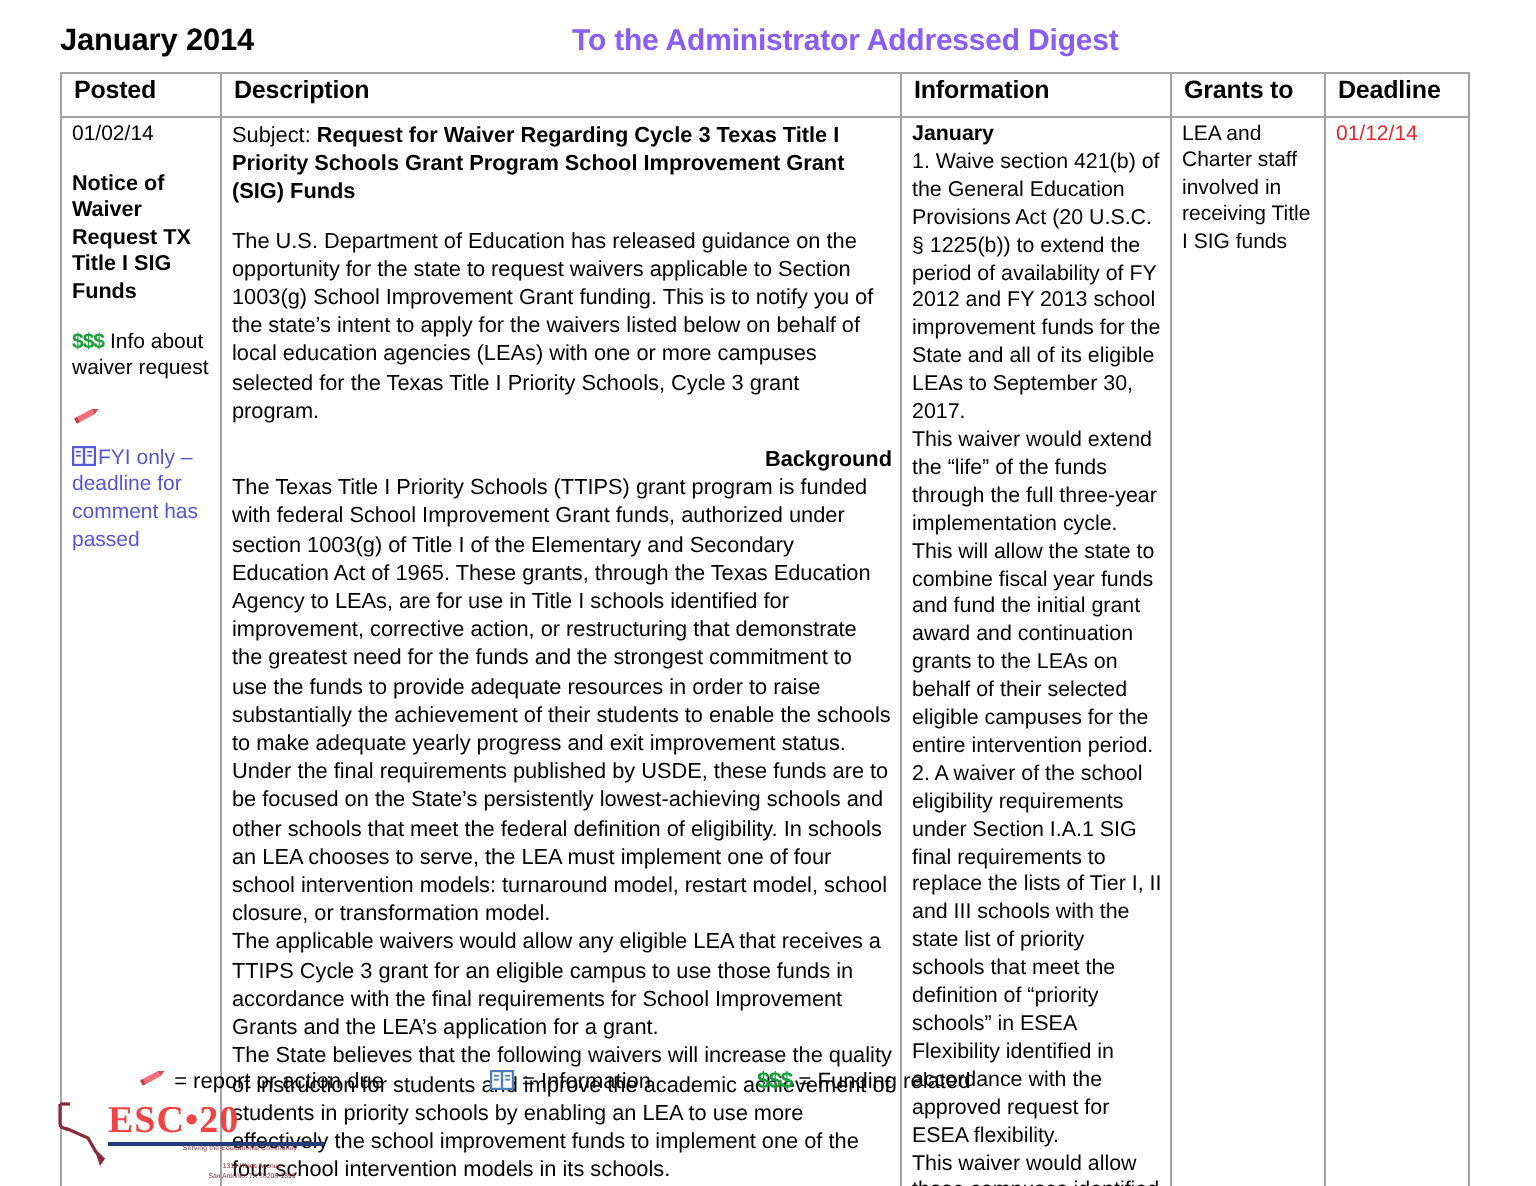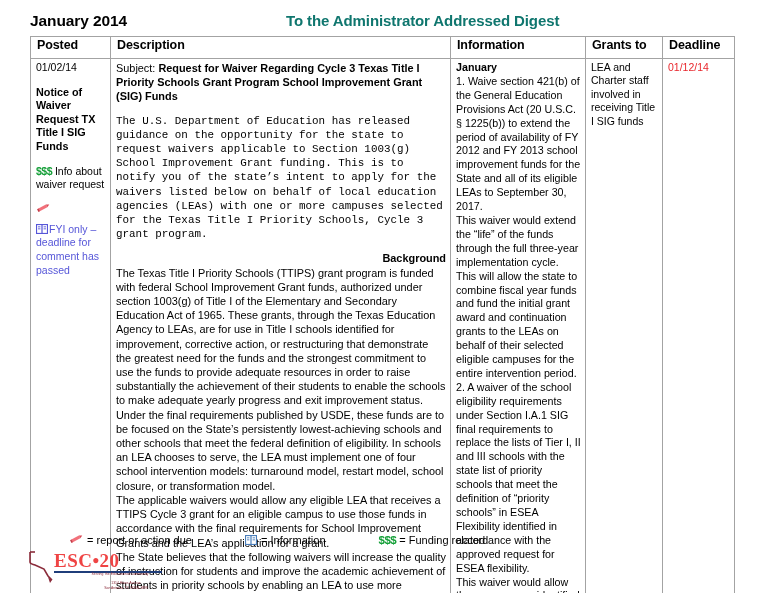--- a/index.html
+++ b/index.html
@@ -40,21 +40,21 @@
     letter-spacing: -0.1px;
     color: #000;
     white-space: nowrap;
   }
   .doc-title {
     position: absolute;
     left: 256px;
     top: 0;
     font-size: 15px;
     font-weight: bold;
-    color: #0f766e;
+    color: #8b5cf6;
     white-space: nowrap;
     letter-spacing: -0.1px;
   }
 
   
   .digest-table {
     position: absolute;
     left: 30px;
     top: 36px;
     width: 704px;
@@ -134,21 +134,21 @@
 
   
   .desc-cell {
     font-size: 10.9px;
     line-height: 14.2px;
   }
   .desc-cell p {
     margin: 0 0 0 0;
   }
   .desc-subject { margin-bottom: 10px !important; }
-  .desc-intro   { margin-bottom: 10px !important; font-family: Liberation Mono, monospace; }
+  .desc-intro   { margin-bottom: 10px !important; }
   .desc-head {
     font-weight: bold;
     margin: 0;
     text-align: right;
   }
   .bold { font-weight: bold; }
 
   
   .info-cell {
     font-size: 10.7px;

